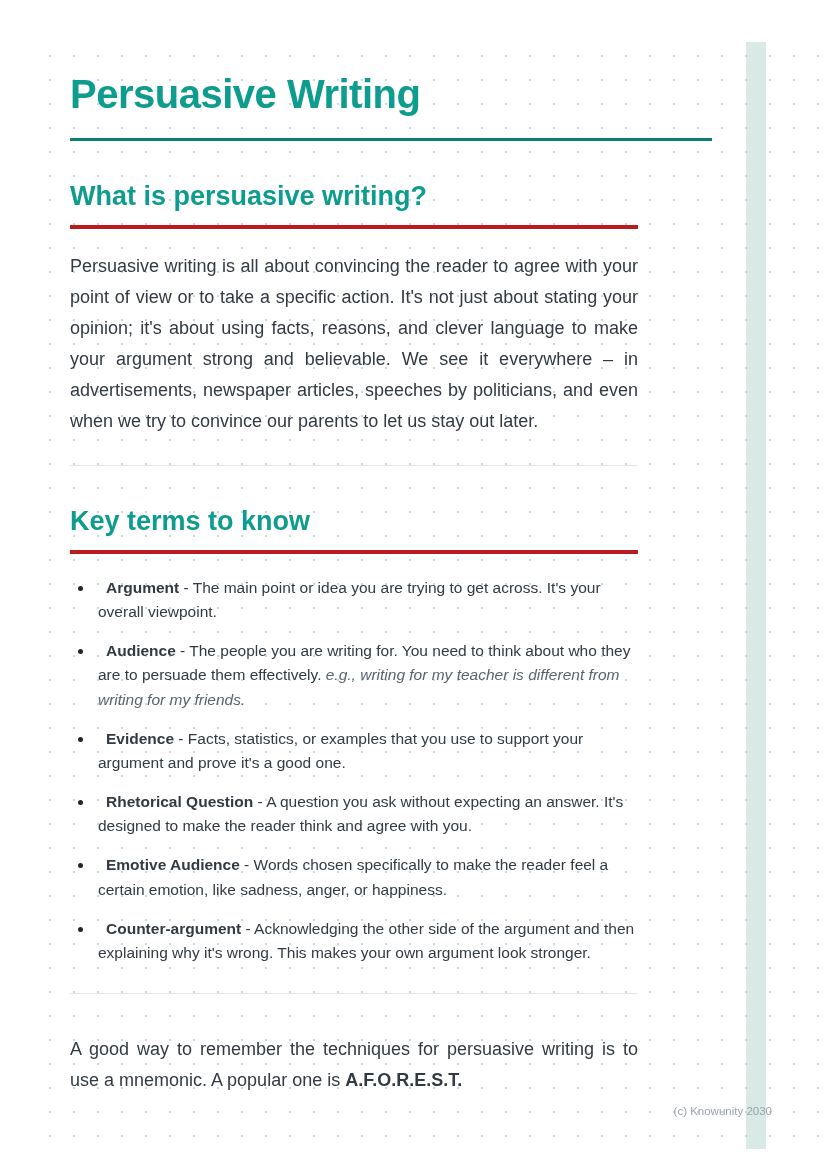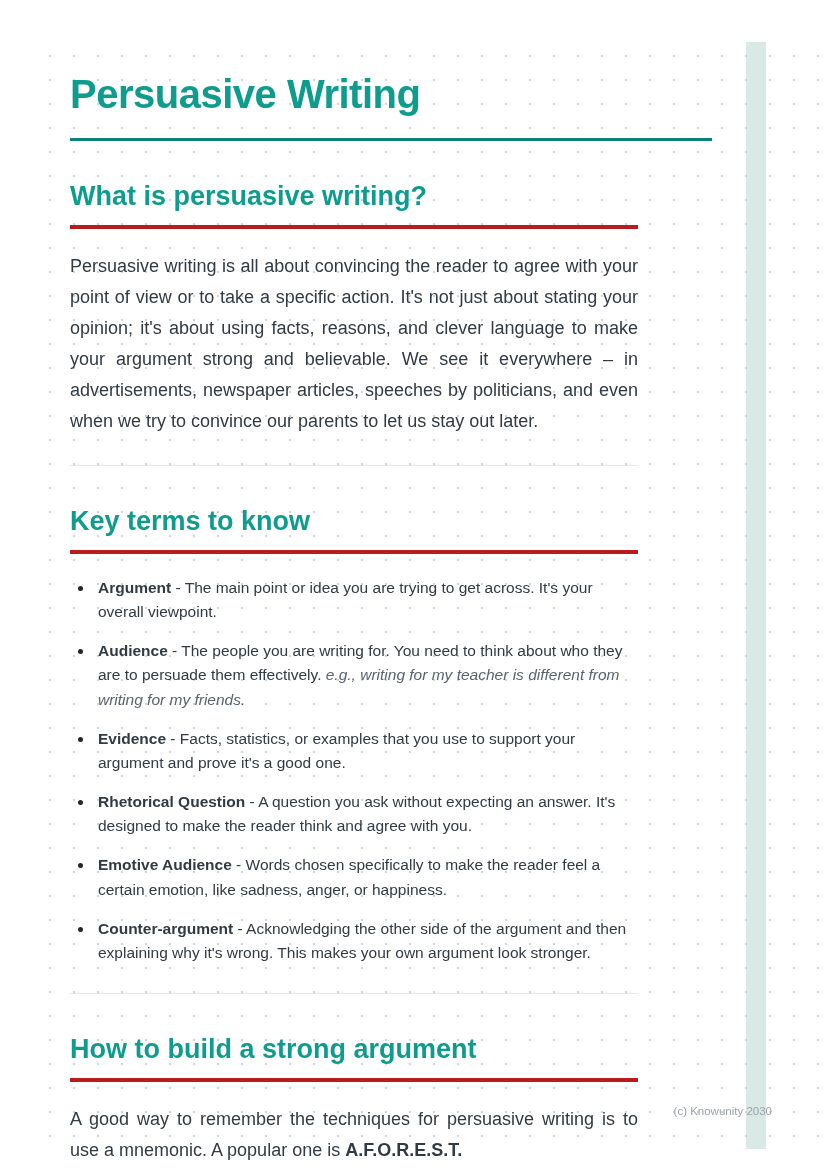--- a/index.html
+++ b/index.html
@@ -94,21 +94,21 @@
   }
   ul.terms-list li {
     font-size: 15.5px;
     line-height: 1.56;
     color: #323a43;
     margin-bottom: 15px;
     padding-left: 4px;
   }
   ul.terms-list li::marker { color: #1f262d; }
 
-  .term-name { font-weight: 700; }
+  .term-name { font-weight: 700; margin-left: 8px; }
   .term-note { font-style: italic; color: #5a636d; }
 
   .mnemonic { font-weight: 700; }
 
   .copyright {
     position: absolute;
     right: 56px;
     bottom: 54px;
     font-size: 11.5px;
     color: #9aa2aa;
@@ -141,19 +141,18 @@
       <li><span class="term-name">Evidence</span><span> - Facts, statistics, or examples that you use to support your argument and prove it's a good one.</span><span class="term-note"></span></li>
       <li><span class="term-name">Rhetorical Question</span><span> - A question you ask without expecting an answer. It's designed to make the reader think and agree with you.</span><span class="term-note"></span></li>
       <li><span class="term-name">Emotive Audience</span><span> - Words chosen specifically to make the reader feel a certain emotion, like sadness, anger, or happiness.</span><span class="term-note"></span></li>
       <li><span class="term-name">Counter-argument</span><span> - Acknowledging the other side of the argument and then explaining why it's wrong. This makes your own argument look stronger.</span><span class="term-note"></span></li>
     </ul>
   </section>
 
   <hr class="section-divider">
 
   <section>
-    <h2 class="section-heading">How to build a strong argument</h2>
     <p class="body-text"><span>A good way to remember the techniques for persuasive writing is to use a mnemonic. A popular one is </span><strong class="mnemonic">A.F.O.R.E.S.T.</strong></p>
   </section>
 
 </main>
 
 <div class="copyright">(c) Knowunity 2030</div>
 
 </body></html>

